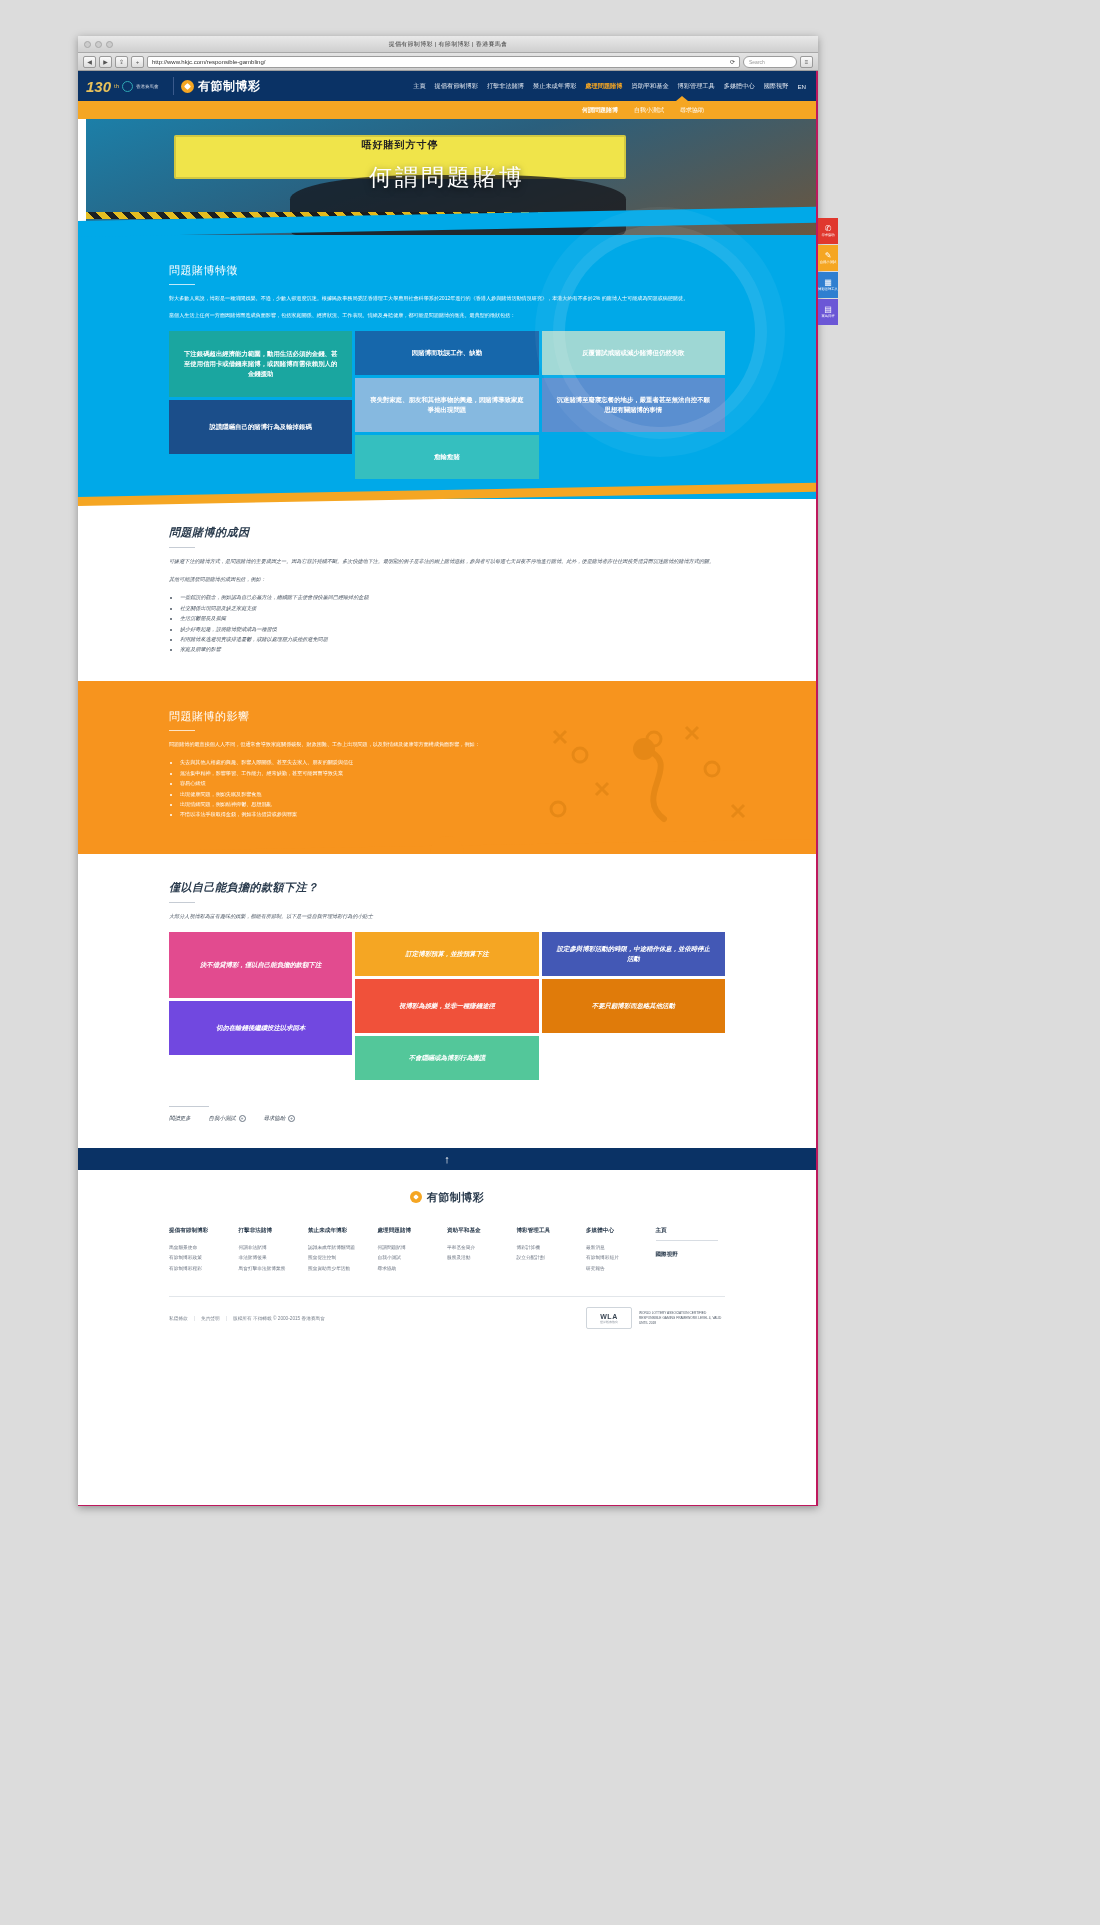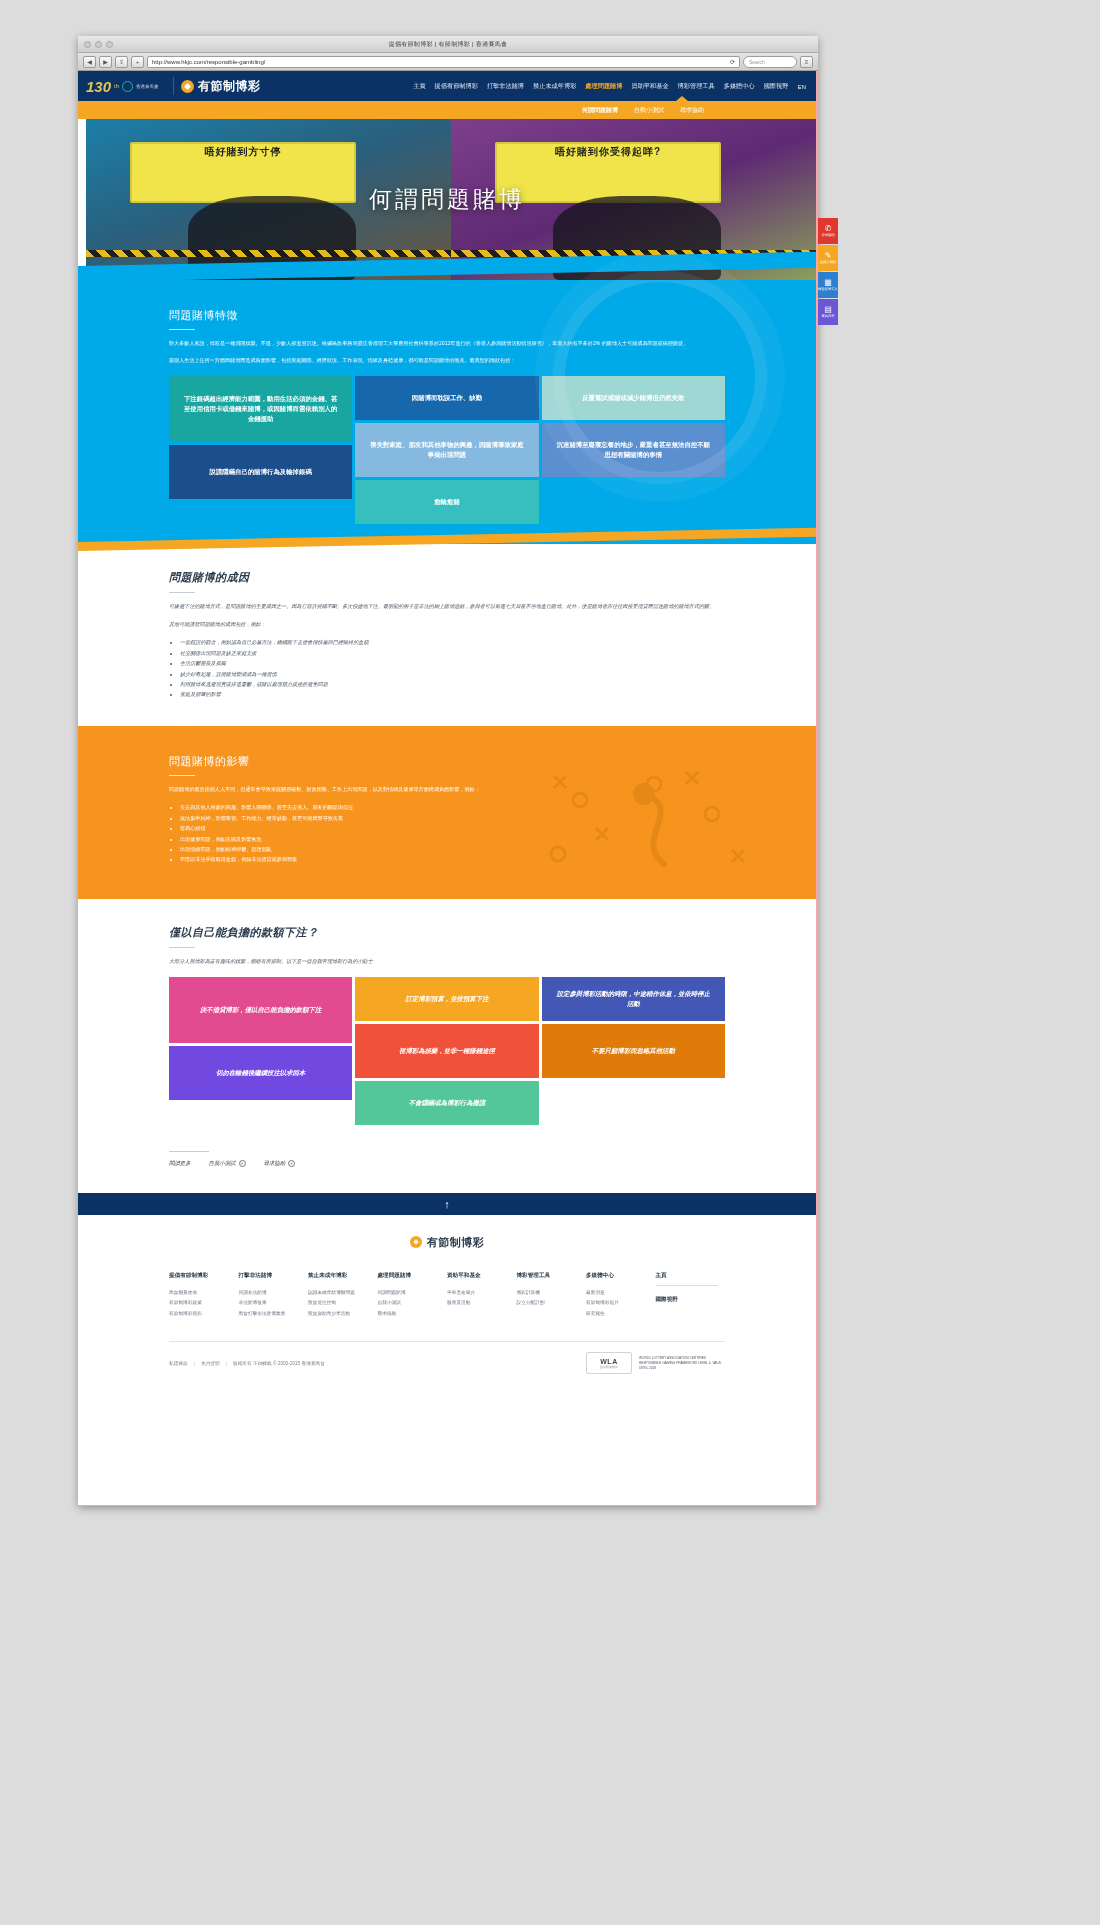--- a/index.html
+++ b/index.html
@@ -8,21 +8,21 @@
     width:1100px; height:1925px;
     background:#dcdcdc;
     font-family:"Liberation Sans", sans-serif;
     overflow:hidden;
   }
 
   
   .browser {
     position:absolute; left:78px; top:36px;
     width:740px; height:1470px;
-    background:#fca5a5;
+    background:#be185d;
     box-shadow:0 2px 8px rgba(0,0,0,.35);
   }
   .titlebar {
     height:17px;
     background:linear-gradient(#e9e9e9,#cfcfcf);
     border-bottom:1px solid #a9a9a9;
     position:relative;
     display:flex; align-items:center; justify-content:center;
   }
   .traffic { position:absolute; left:6px; top:5px; display:flex; gap:4px; }
@@ -82,21 +82,21 @@
   }
   .subnav a { color:#fff; font-size:6px; text-decoration:none; white-space:nowrap; }
   .subnav a.active { font-weight:bold; }
   .subnav::before{
     content:""; position:absolute; left:598px; top:-5px;
     border-left:6px solid transparent; border-right:6px solid transparent;
     border-bottom:5px solid #f5a623;
   }
 
   
-  .hero { position:relative; height:161px; overflow:hidden; display:flex;padding-left:8px; }
+  .hero { position:relative; height:116px; overflow:hidden; display:flex;padding-left:8px; }
   .hero .pane { flex:1; position:relative; }
   .p1 { background:linear-gradient(160deg,#1c7fa8 0%,#2a5f7d 45%,#6b563f 100%); }
   .p2 { background:linear-gradient(170deg,#3a3a3a 0%,#1d6b4a 55%,#0f4a32 100%); }
   .p3 { background:linear-gradient(180deg,#b54a3a 0%,#8c2f28 60%,#5e1f1c 100%); }
   .p4 { background:linear-gradient(160deg,#7d3f8c 0%,#5f2a73 50%,#8a9f5c 100%); }
   .hero .sign {
     position:absolute; left:12%; top:14%; width:62%; height:38%;
     background:#f0e44a; border-radius:2px;
     box-shadow:inset 0 0 0 2px rgba(0,0,0,.12);
     color:#222; font-size:10px; font-weight:bold; text-align:center; line-height:1.15;
@@ -312,25 +312,20 @@
 
     <div class="subnav">
       <a class="active">何謂問題賭博</a>
       <a>自我小測試</a>
       <a>尋求協助</a>
     </div>
 
     <div class="hero">
       <div class="pane p1">
         <div class="sign">唔好賭到方寸停</div>
-        <div class="figure"></div>
-        <div class="tape"></div>
-      </div>
-      <div class="pane p4">
-        <div class="sign">唔好賭到你受得起咩?</div>
         <div class="figure"></div>
         <div class="tape"></div>
       </div>
       <div class="hero-title">何謂問題賭博</div>
     </div>
 
     <section class="sec-blue">
       <div class="container">
         <div class="deco"></div>
         <h2 class="h2-white">問題賭博特徵</h2>

